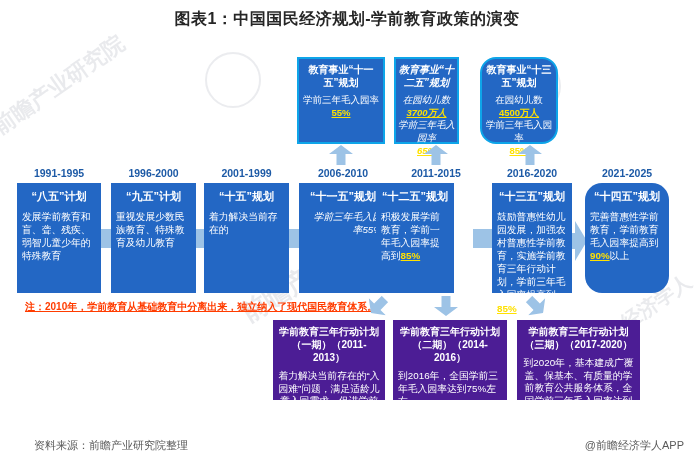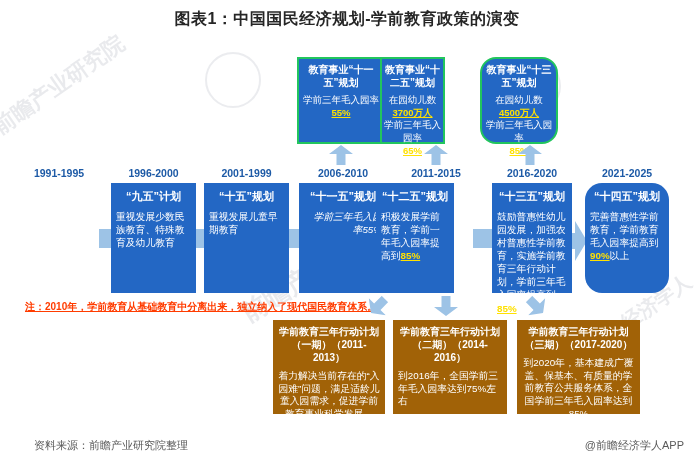--- a/index.html
+++ b/index.html
@@ -7,21 +7,21 @@
     position:relative;width:694px;height:462px;background:#ffffff;overflow:hidden;
     font-family:"Liberation Sans","DejaVu Sans",sans-serif;color:#ffffff;
   }
   .chart-title{
     position:absolute;top:9px;left:0;width:100%;text-align:center;
     font-size:16px;font-weight:bold;color:#262626;letter-spacing:.5px;
   }
   
   .tbox{
     position:absolute;top:57px;height:87px;background:#2367c4;
-    border:2px solid #22c55e;box-sizing:border-box;padding:4px 2px;
+    border:2px solid #0ea5e9;box-sizing:border-box;padding:4px 2px;
     text-align:center;font-size:9.5px;line-height:1.32;
   }
   .tbox-title{font-weight:bold;font-size:10px;margin-bottom:5px;}
   .tbox-body span{display:block;}
   
   .hl{color:#ffe100;font-weight:bold;text-decoration:underline;}
   .hl-inline{color:#ffe100;font-weight:bold;text-decoration:underline;display:inline;}
   
   .year{
     position:absolute;top:167px;height:13px;text-align:center;
@@ -41,21 +41,21 @@
   .arrow{position:absolute;width:24px;height:20px;}
   .arrow svg,.rarrow svg{display:block;}
   .rarrow{position:absolute;left:566px;top:214px;width:21px;height:54px;}
   
   .note{
     position:absolute;left:25px;top:300px;font-size:10px;font-weight:bold;
     color:#ff3c00;text-decoration:underline;
   }
   
   .bbox{
-    position:absolute;top:320px;height:94px;background:#a16207;
+    position:absolute;top:320px;height:80px;background:#4c1d95;
     box-sizing:border-box;padding:5px 5px;font-size:9.8px;line-height:1.3;
     text-align:center;
   }
   .bbox-title{font-weight:bold;font-size:10px;margin-bottom:6px;}
   .bbox-body.left{text-align:left;}
   
   .footer-src{position:absolute;left:8px;top:438px;font-size:11px;color:#595959;margin-left:26px;}
   .footer-credit{position:absolute;right:10px;top:438px;font-size:11px;color:#595959;}
   
   .wm{position:absolute;color:rgba(175,180,190,0.28);font-weight:bold;pointer-events:none;white-space:nowrap;}
@@ -74,21 +74,21 @@
 
   <div class="chart-title">图表1：中国国民经济规划-学前教育政策的演变</div>
 
   <div class="tbox" style="left:297px;width:88px;">
     <div class="tbox-title">教育事业“十一五”规划</div>
     <div class="tbox-body">
       <span>学前三年毛入园率</span>
       <span class="hl">55%</span>
     </div>
   </div>
-  <div class="tbox" style="left:380px;width:65px;">
+  <div class="tbox" style="left:394px;width:65px;font-style:italic;">
     <div class="tbox-title">教育事业“十二五”规划</div>
     <div class="tbox-body">
       <span>在园幼儿数</span>
       <span class="hl">3700万人</span>
       <span>学前三年毛入园率</span>
       <span class="hl">65%</span>
     </div>
   </div>
   <div class="tbox" style="left:480px;width:78px;border-radius:16px;">
     <div class="tbox-title">教育事业“十三五”规划</div>
@@ -129,27 +129,31 @@
   <div class="connector" style="left:287px;width:14px;"></div>
   <div class="connector" style="left:385px;width:14px;"></div>
   <div class="connector" style="left:473px;width:21px;"></div>
 
   <div class="rarrow">
     <svg width="21" height="54" viewBox="0 0 21 54">
         <polygon points="0,19 9,19 9,7 21,27 9,47 9,35 0,35" fill="#9dc3e6"></polygon>
       </svg>
   </div>
 
+  <div class="mbox" style="left:17px;width:84px;">
+    <div class="mbox-title">“八五”计划</div>
+    <div class="mbox-body">发展学前教育和盲、聋、残疾、弱智儿童少年的特殊教育</div>
+  </div>
   <div class="mbox" style="left:111px;width:85px;">
     <div class="mbox-title">“九五”计划</div>
     <div class="mbox-body">重视发展少数民族教育、特殊教育及幼儿教育</div>
   </div>
   <div class="mbox" style="left:204px;width:85px;">
     <div class="mbox-title">“十五”规划</div>
-    <div class="mbox-body">重视发展儿童早期教育</div>
+    <div class="mbox-body">着力解决当前存在的</div>
   </div>
   <div class="mbox" style="left:299px;width:88px;">
     <div class="mbox-title">“十一五”规划</div>
     <div class="mbox-body center">学前三年毛入园率55%</div>
   </div>
   <div class="mbox" style="left:376px;width:78px;">
     <div class="mbox-title">“十二五”规划</div>
     <div class="mbox-body"><span>积极发展学前教育，学前一年毛入园率提高到</span><span class="hl-inline">85%</span></div>
   </div>
   <div class="mbox" style="left:492px;width:80px;">

